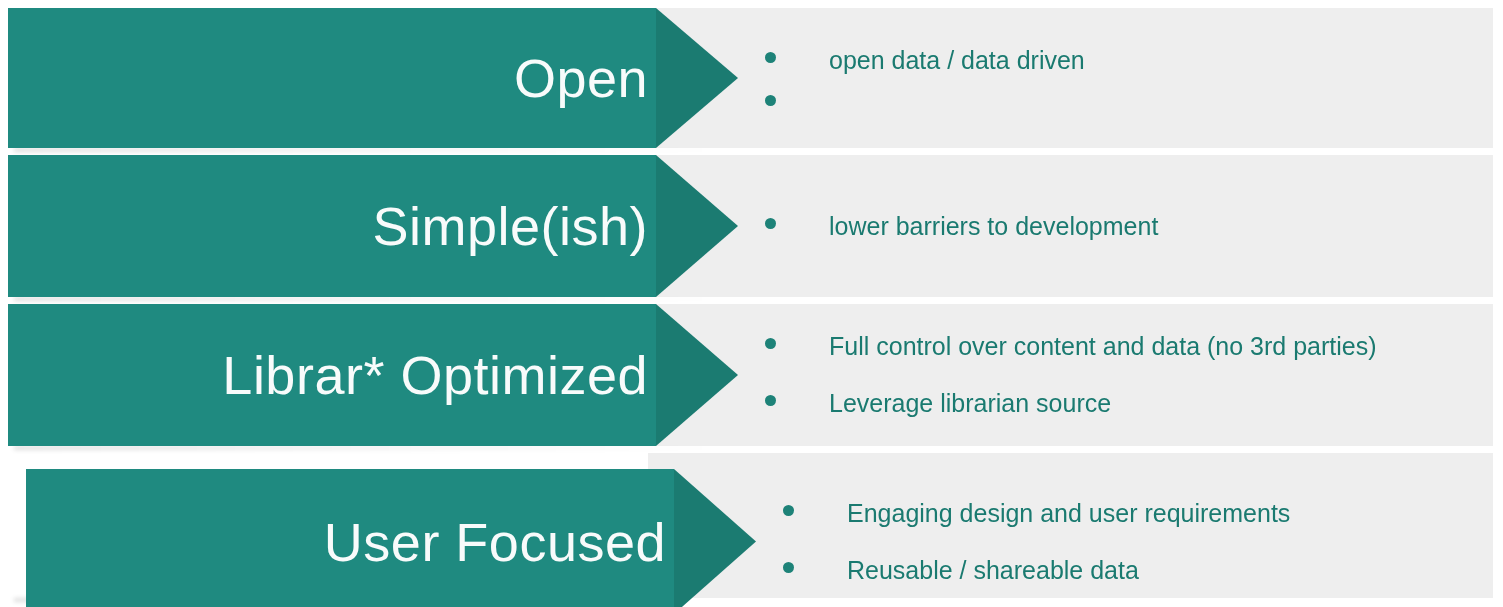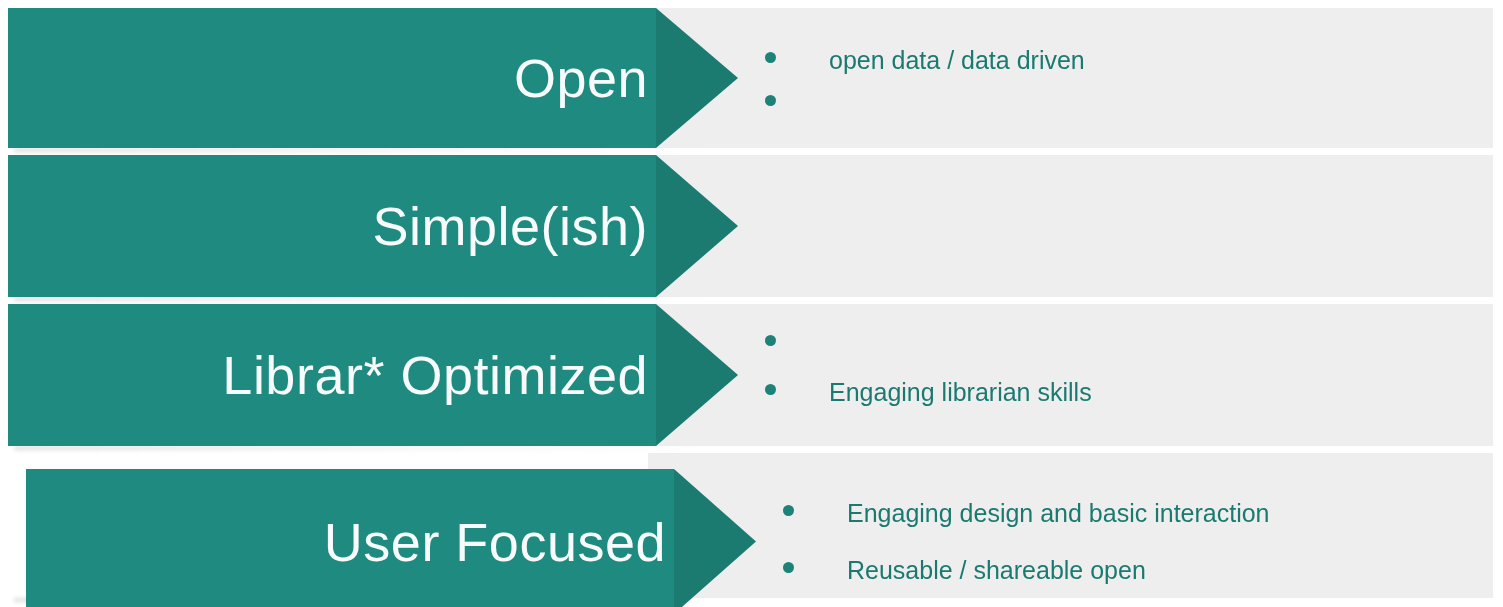--- a/index.html
+++ b/index.html
@@ -125,46 +125,51 @@
           <span class="dot"></span>
         </div>
       </div>
     </div>
     <div class="shadow" style="top: 297px; width: 700px;"></div>
     <div class="row" style="top: 155px; height: 142px; border-radius: 18px;">
       <div class="chev-body"></div>
       <div class="chev-head"></div>
       <div class="chev-label">Simple(ish)</div>
       <div class="bullets">
+        <div class="bullet">
+          <span class="dot"></span>
+          <span class="btxt">lower barriers to development</span>
+        </div>
       </div>
     </div>
     <div class="shadow" style="top: 446px; width: 700px;"></div>
     <div class="row" style="top: 304px; height: 142px; text-decoration: underline;">
       <div class="chev-body"></div>
       <div class="chev-head"></div>
       <div class="chev-label">Librar* Optimized</div>
       <div class="bullets">
         <div class="bullet">
           <span class="dot"></span>
+          <span class="btxt">Full control over content and data (no 3rd parties)</span>
         </div>
         <div class="bullet">
           <span class="dot"></span>
-          <span class="btxt">Engaging librarian skills</span>
+          <span class="btxt">Leverage librarian source</span>
         </div>
       </div>
     </div>
     <div class="shadow" style="top: 598px; width: 350px;"></div>
     <div class="row" style="top: 469px; height: 145px; margin-left: 18px;">
       <div class="chev-body"></div>
       <div class="chev-head"></div>
       <div class="chev-label">User Focused</div>
       <div class="bullets">
         <div class="bullet">
           <span class="dot"></span>
-          <span class="btxt">Engaging design and basic interaction</span>
+          <span class="btxt">Engaging design and user requirements</span>
         </div>
         <div class="bullet">
           <span class="dot"></span>
-          <span class="btxt">Reusable / shareable open</span>
+          <span class="btxt">Reusable / shareable data</span>
         </div>
       </div>
     </div>
   </div>
 
 </body></html>

